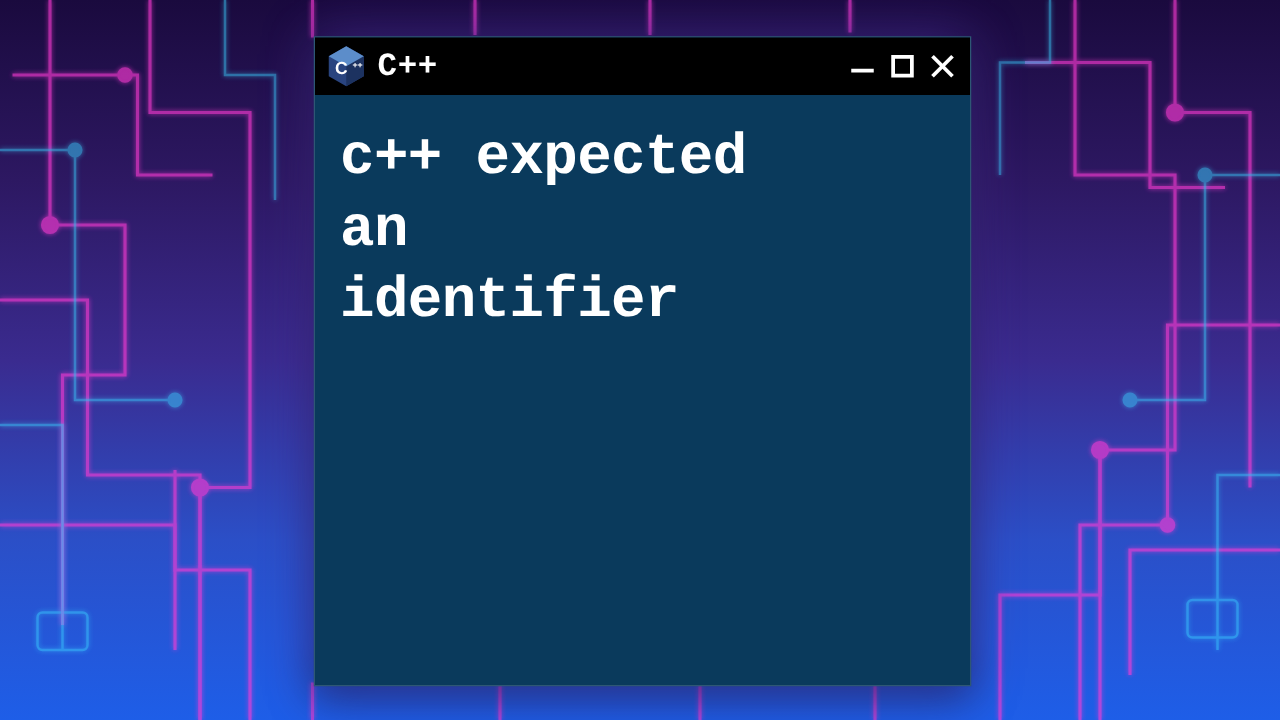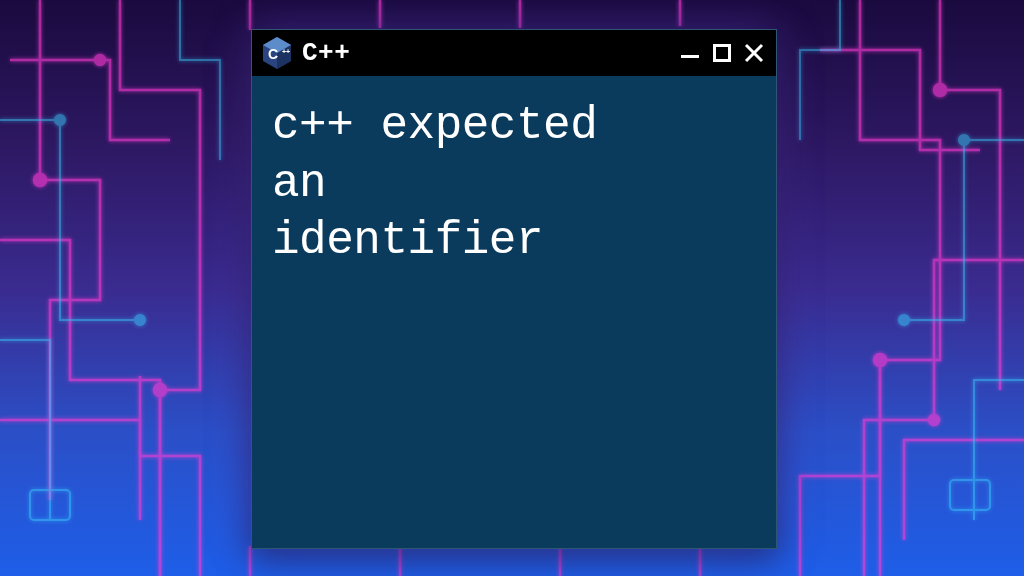--- a/index.html
+++ b/index.html
@@ -105,21 +105,21 @@
       height: 20px;
     }
     
     .content {
       flex: 1;
       padding: 22px 20px;
       color: #ffffff;
       font-family: "Consolas", "Courier New", monospace;
       font-size: 46px;
       line-height: 1.25;
-      font-weight: 400;
+      font-weight: 700;
       letter-spacing: -0.5px;
       white-space: pre-line;
     }
   </style>
 </head>
 <body>
 
 <div class="circuit-bg">
   <svg viewBox="0 0 1024 576" preserveAspectRatio="xMidYMid slice">
     <defs>

